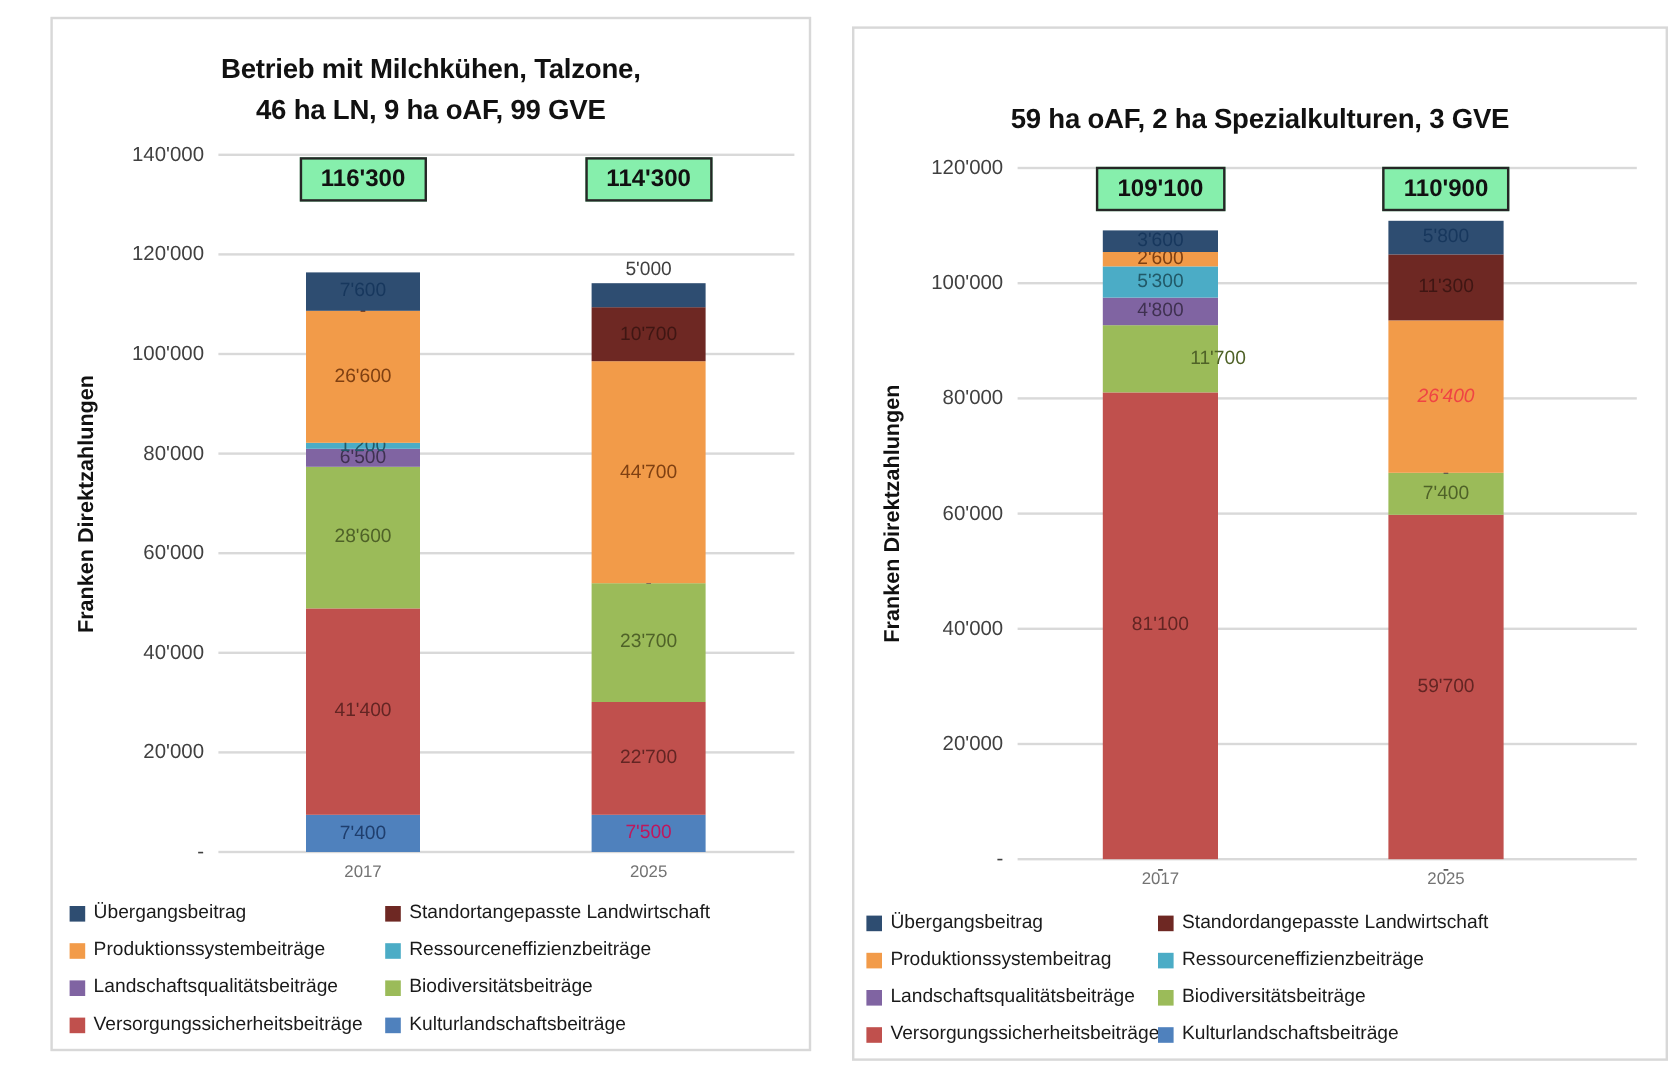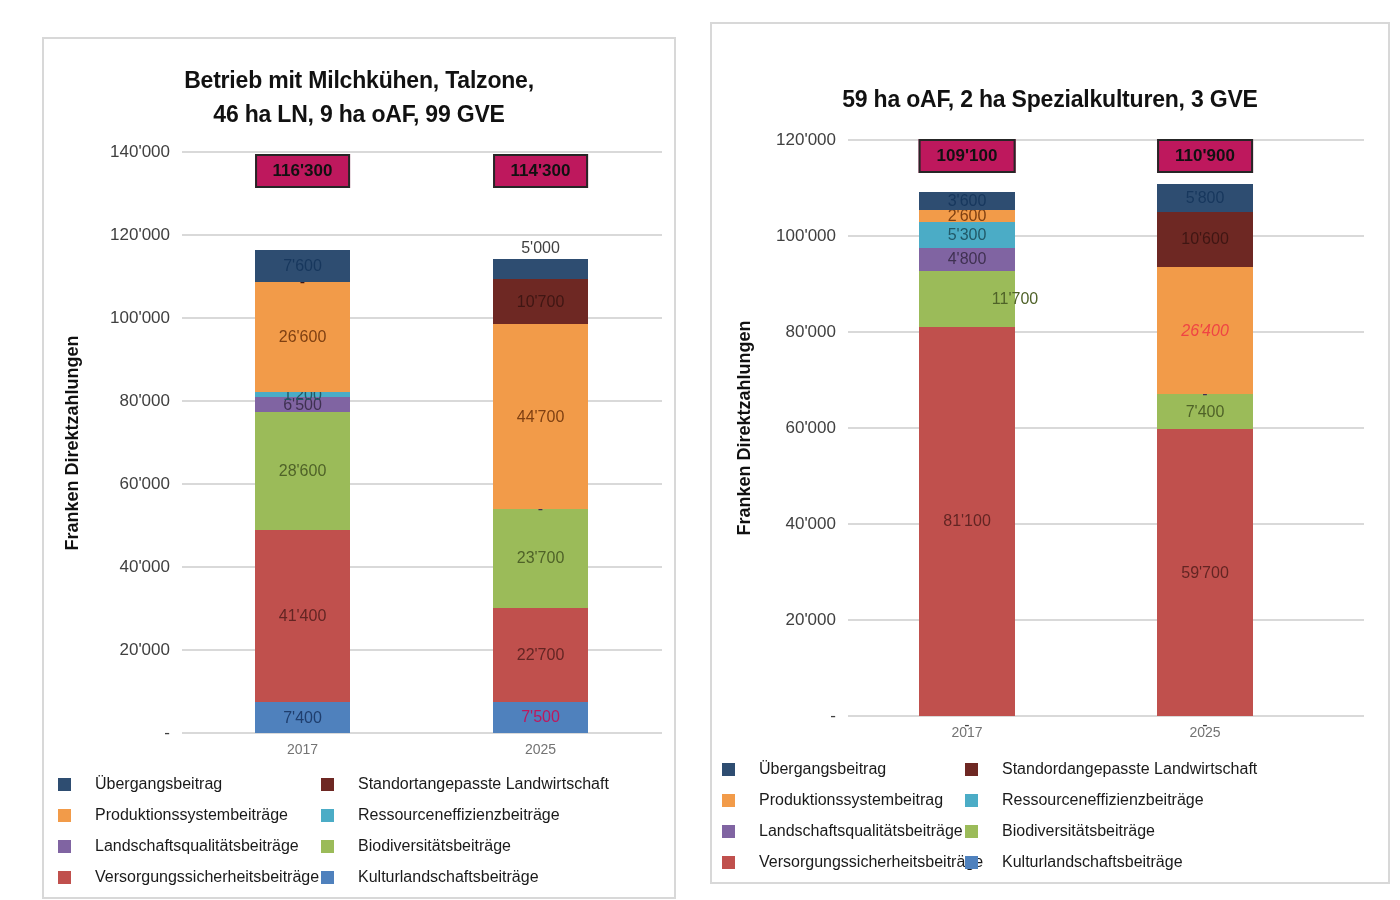--- a/index.html
+++ b/index.html
@@ -1,32 +1,32 @@
 <!DOCTYPE html>
 <html><head>
 <meta charset="utf-8">
 <style>
   html,body{margin:0;padding:0;background:#ffffff;}
   body{width:1400px;height:900px;position:relative;font-family:"Liberation Sans",sans-serif;overflow:hidden;}
   .panel{position:absolute;background:#ffffff;border:2px solid #D8D8D8;box-sizing:border-box;}
-  #panel-left{left:42px;top:37px;width:634px;height:862px;}
+  #panel-left{left:42px;top:14px;width:634px;height:862px;}
   #panel-right{left:710px;top:22px;width:680px;height:862px;}
   .chart-title{position:absolute;top:24px;left:0;width:100%;text-align:center;font-weight:bold;
     font-size:23px;line-height:34px;color:#111111;letter-spacing:-0.2px;}
   .y-axis-title{position:absolute;font-weight:bold;font-size:18px;color:#111111;white-space:nowrap;
     transform:translate(-50%,-50%) rotate(-90deg);}
   .plot{position:absolute;inset:0;}
   .gridline{position:absolute;height:2px;background:#D9D9D9;}
   .y-tick{position:absolute;width:80px;text-align:right;font-size:17px;color:#404040;}
   .x-cat{position:absolute;transform:translateX(-50%);font-size:14px;color:#737373;}
   .seg{position:absolute;}
   .seg-label{position:absolute;transform:translate(-50%,-50%);font-size:16px;white-space:nowrap;font-weight:normal;}
-  .total-box{position:absolute;transform:translateX(-50%);border:2px solid #262626;background:#be185d;
-    font-weight:bold;font-size:17px;color:#111111;padding:5px 16px;white-space:nowrap;}
-  .legend-item{position:absolute;display:flex;align-items:center;gap:24px;height:18px;}
+  .total-box{position:absolute;transform:translateX(-50%);border:2px solid #262626;background:#86efac;
+    font-weight:bold;font-size:20px;color:#111111;padding:5px 16px;white-space:nowrap;}
+  .legend-item{position:absolute;display:flex;align-items:center;gap:7px;height:18px;}
   .legend-swatch{width:13px;height:13px;flex:0 0 13px;}
   .legend-label{font-size:16px;color:#1a1a1a;white-space:nowrap;}
 </style>
 </head>
 <body>
 
 <div class="panel" id="panel-left">
   <div class="chart-title">
     <span>Betrieb mit Milchkühen, Talzone,</span><br>
     <span>46 ha LN, 9 ha oAF, 99 GVE</span>
@@ -154,21 +154,21 @@
       <div class="x-cat" style="left: 255px; top: 700px;">2017</div>
       <div class="seg-label" style="left: 493px; top: 701px; color: rgb(64, 64, 64);">-</div>
       <div class="seg" style="left: 445px; top: 405.44px; width: 96px; height: 286.56px; background: rgb(192, 80, 77);"></div>
       <div class="seg-label" style="left: 493px; top: 548.72px; color: rgb(99, 37, 35);">59'700</div>
       <div class="seg" style="left: 445px; top: 369.92px; width: 96px; height: 35.52px; background: rgb(155, 187, 89);"></div>
       <div class="seg-label" style="left: 493px; top: 387.68px; color: rgb(79, 98, 40);">7'400</div>
       <div class="seg-label" style="left: 493px; top: 369.92px; color: rgb(63, 49, 81);">-</div>
       <div class="seg" style="left: 445px; top: 243.2px; width: 96px; height: 126.72px; background: rgb(242, 155, 73);"></div>
       <div class="seg-label" style="left: 493px; top: 306.56px; color: #ef4444; font-style: italic;">26'400</div>
       <div class="seg" style="left: 445px; top: 187.52px; width: 96px; height: 55.68px; background: rgb(110, 40, 35);"></div>
-      <div class="seg-label" style="left: 493px; top: 215.36px; color: rgb(63, 22, 19);">10'600</div>
+      <div class="seg-label" style="left: 493px; top: 215.36px; color: rgb(63, 22, 19);">11'300</div>
       <div class="seg" style="left: 445px; top: 159.68px; width: 96px; height: 27.84px; background: rgb(46, 77, 113);"></div>
       <div class="seg-label" style="left: 493px; top: 173.6px; color: rgb(23, 55, 93);">5'800</div>
       <div class="total-box" style="left: 493px; top: 115px;">110'900</div>
       <div class="x-cat" style="left: 493px; top: 700px;">2025</div>
       <div class="legend-item" style="left: 10px; top: 736px;">
         <span class="legend-swatch" style="background: rgb(46, 77, 113);"></span>
         <span class="legend-label">Übergangsbeitrag</span>
       </div>
       <div class="legend-item" style="left: 253px; top: 736px;">
         <span class="legend-swatch" style="background: rgb(110, 40, 35);"></span>

